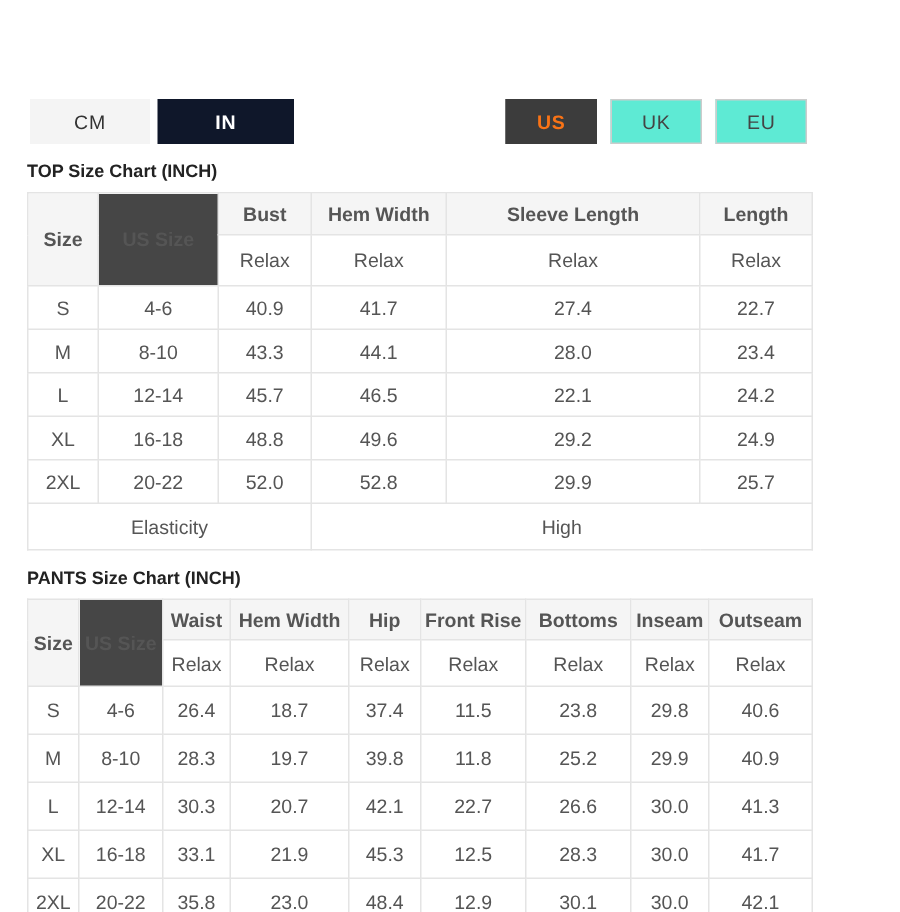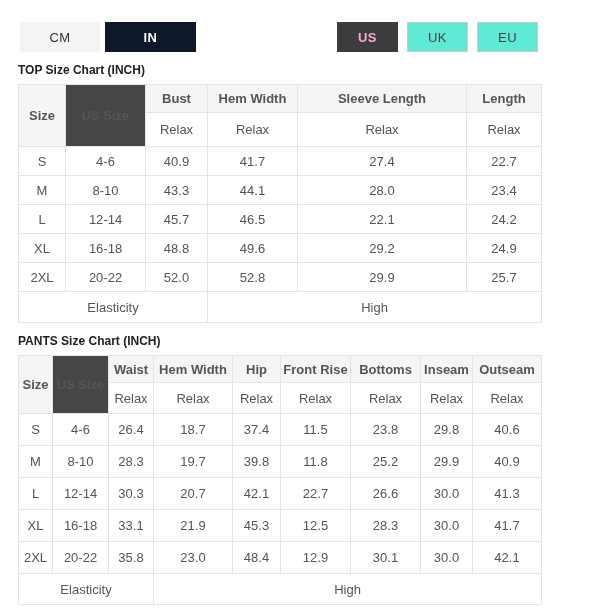--- a/index.html
+++ b/index.html
@@ -8,37 +8,38 @@
     width: 600px; height: 608px;
     background: #ffffff;
     font-family: "Liberation Sans", sans-serif;
     color: #333;
     overflow: hidden;
   }
   .toggle-bar {
     display: flex;
     align-items: center;
     padding: 22px 62px 0 20px;
+    margin-top: 44px;
   }
   .btn {
     height: 30px;
     display: flex;
     align-items: center;
     justify-content: center;
     font-size: 13px;
     letter-spacing: 0.5px;
     cursor: pointer;
     user-select: none;
   }
   .unit-group { display: flex; }
   .btn-cm { width: 80px; background: #f4f4f4; color: #333; margin-right: 5px; }
   .btn-in { width: 91px; background: #0f172a; color: #ffffff; font-weight: bold; }
   .region-group { display: flex; margin-left: auto; }
   .region-btn { width: 61px; border: 1px solid #cccccc; background: #5eead4; color: #444; margin-left: 9px; }
-  .region-btn.selected { background: #3c3c3c; border-color: #3c3c3c; color: #f9a8d4; font-weight: bold; }
+  .region-btn.selected { background: #3c3c3c; border-color: #3c3c3c; color: #f97316; font-weight: bold; }
 
   .chart-title {
     font-size: 12px;
     font-weight: bold;
     color: #222;
     margin: 11px 0 7px 18px;
   }
   table.size-table {
     border-collapse: collapse;
     table-layout: fixed;

